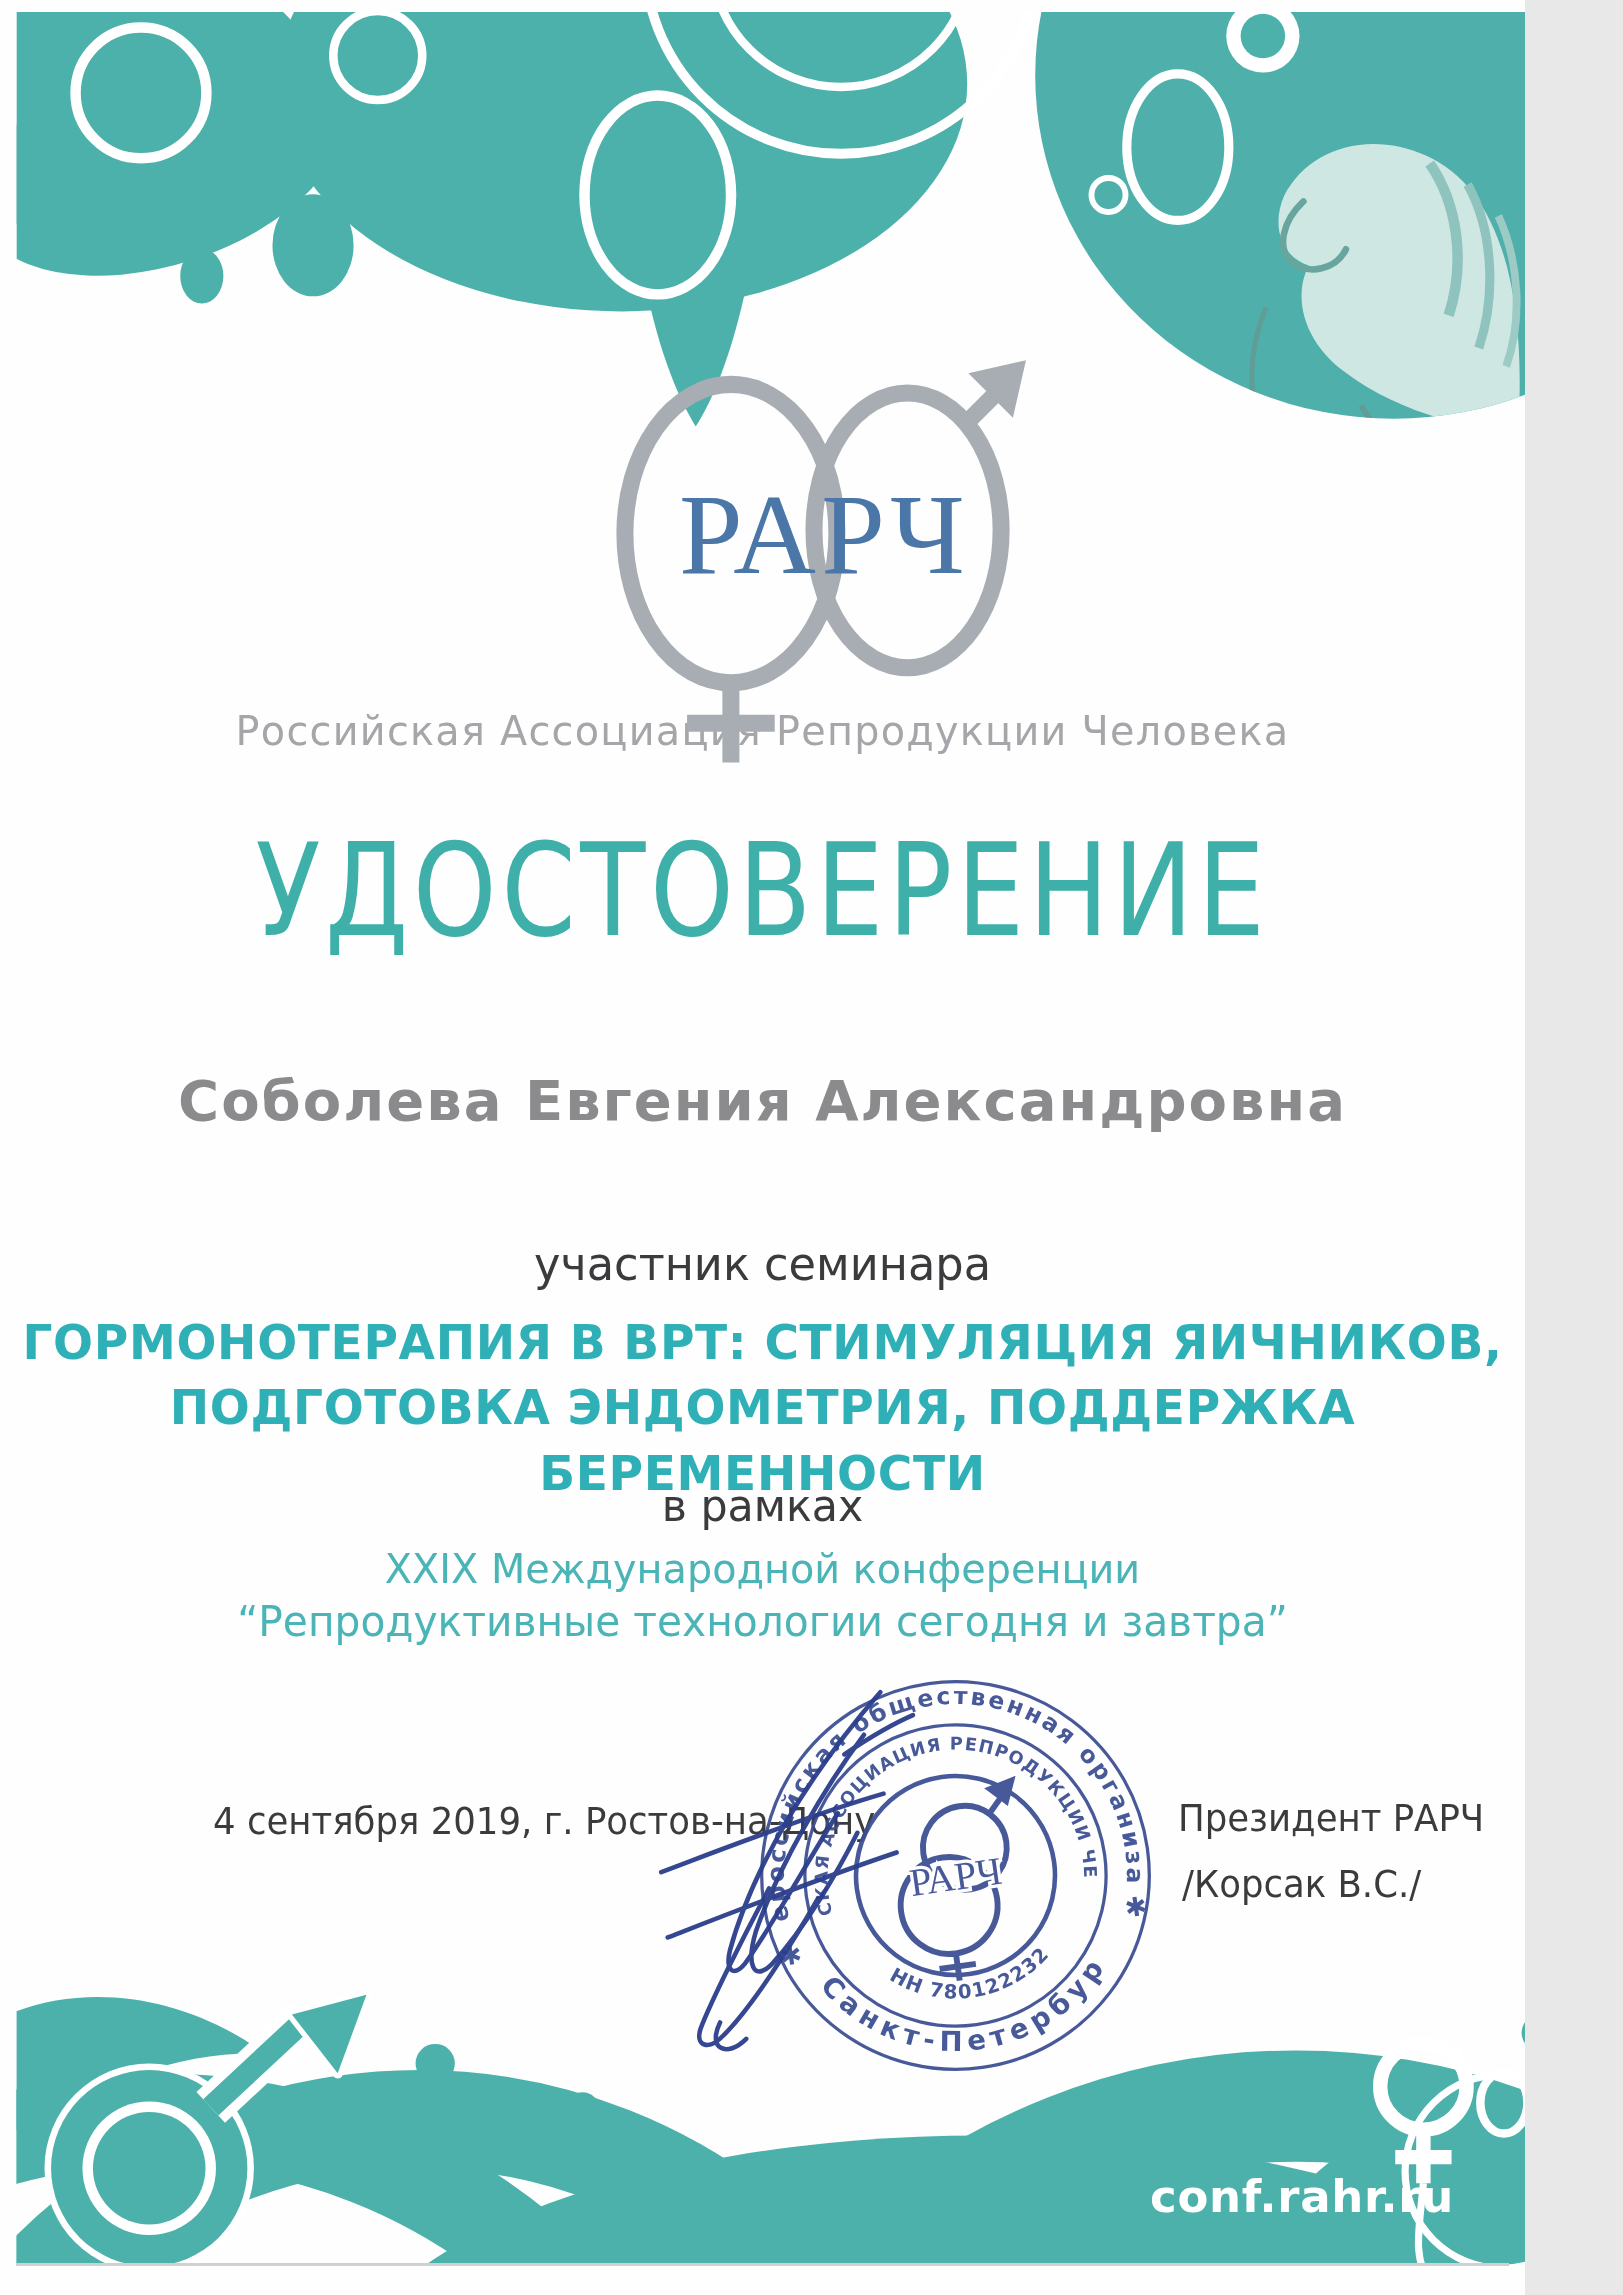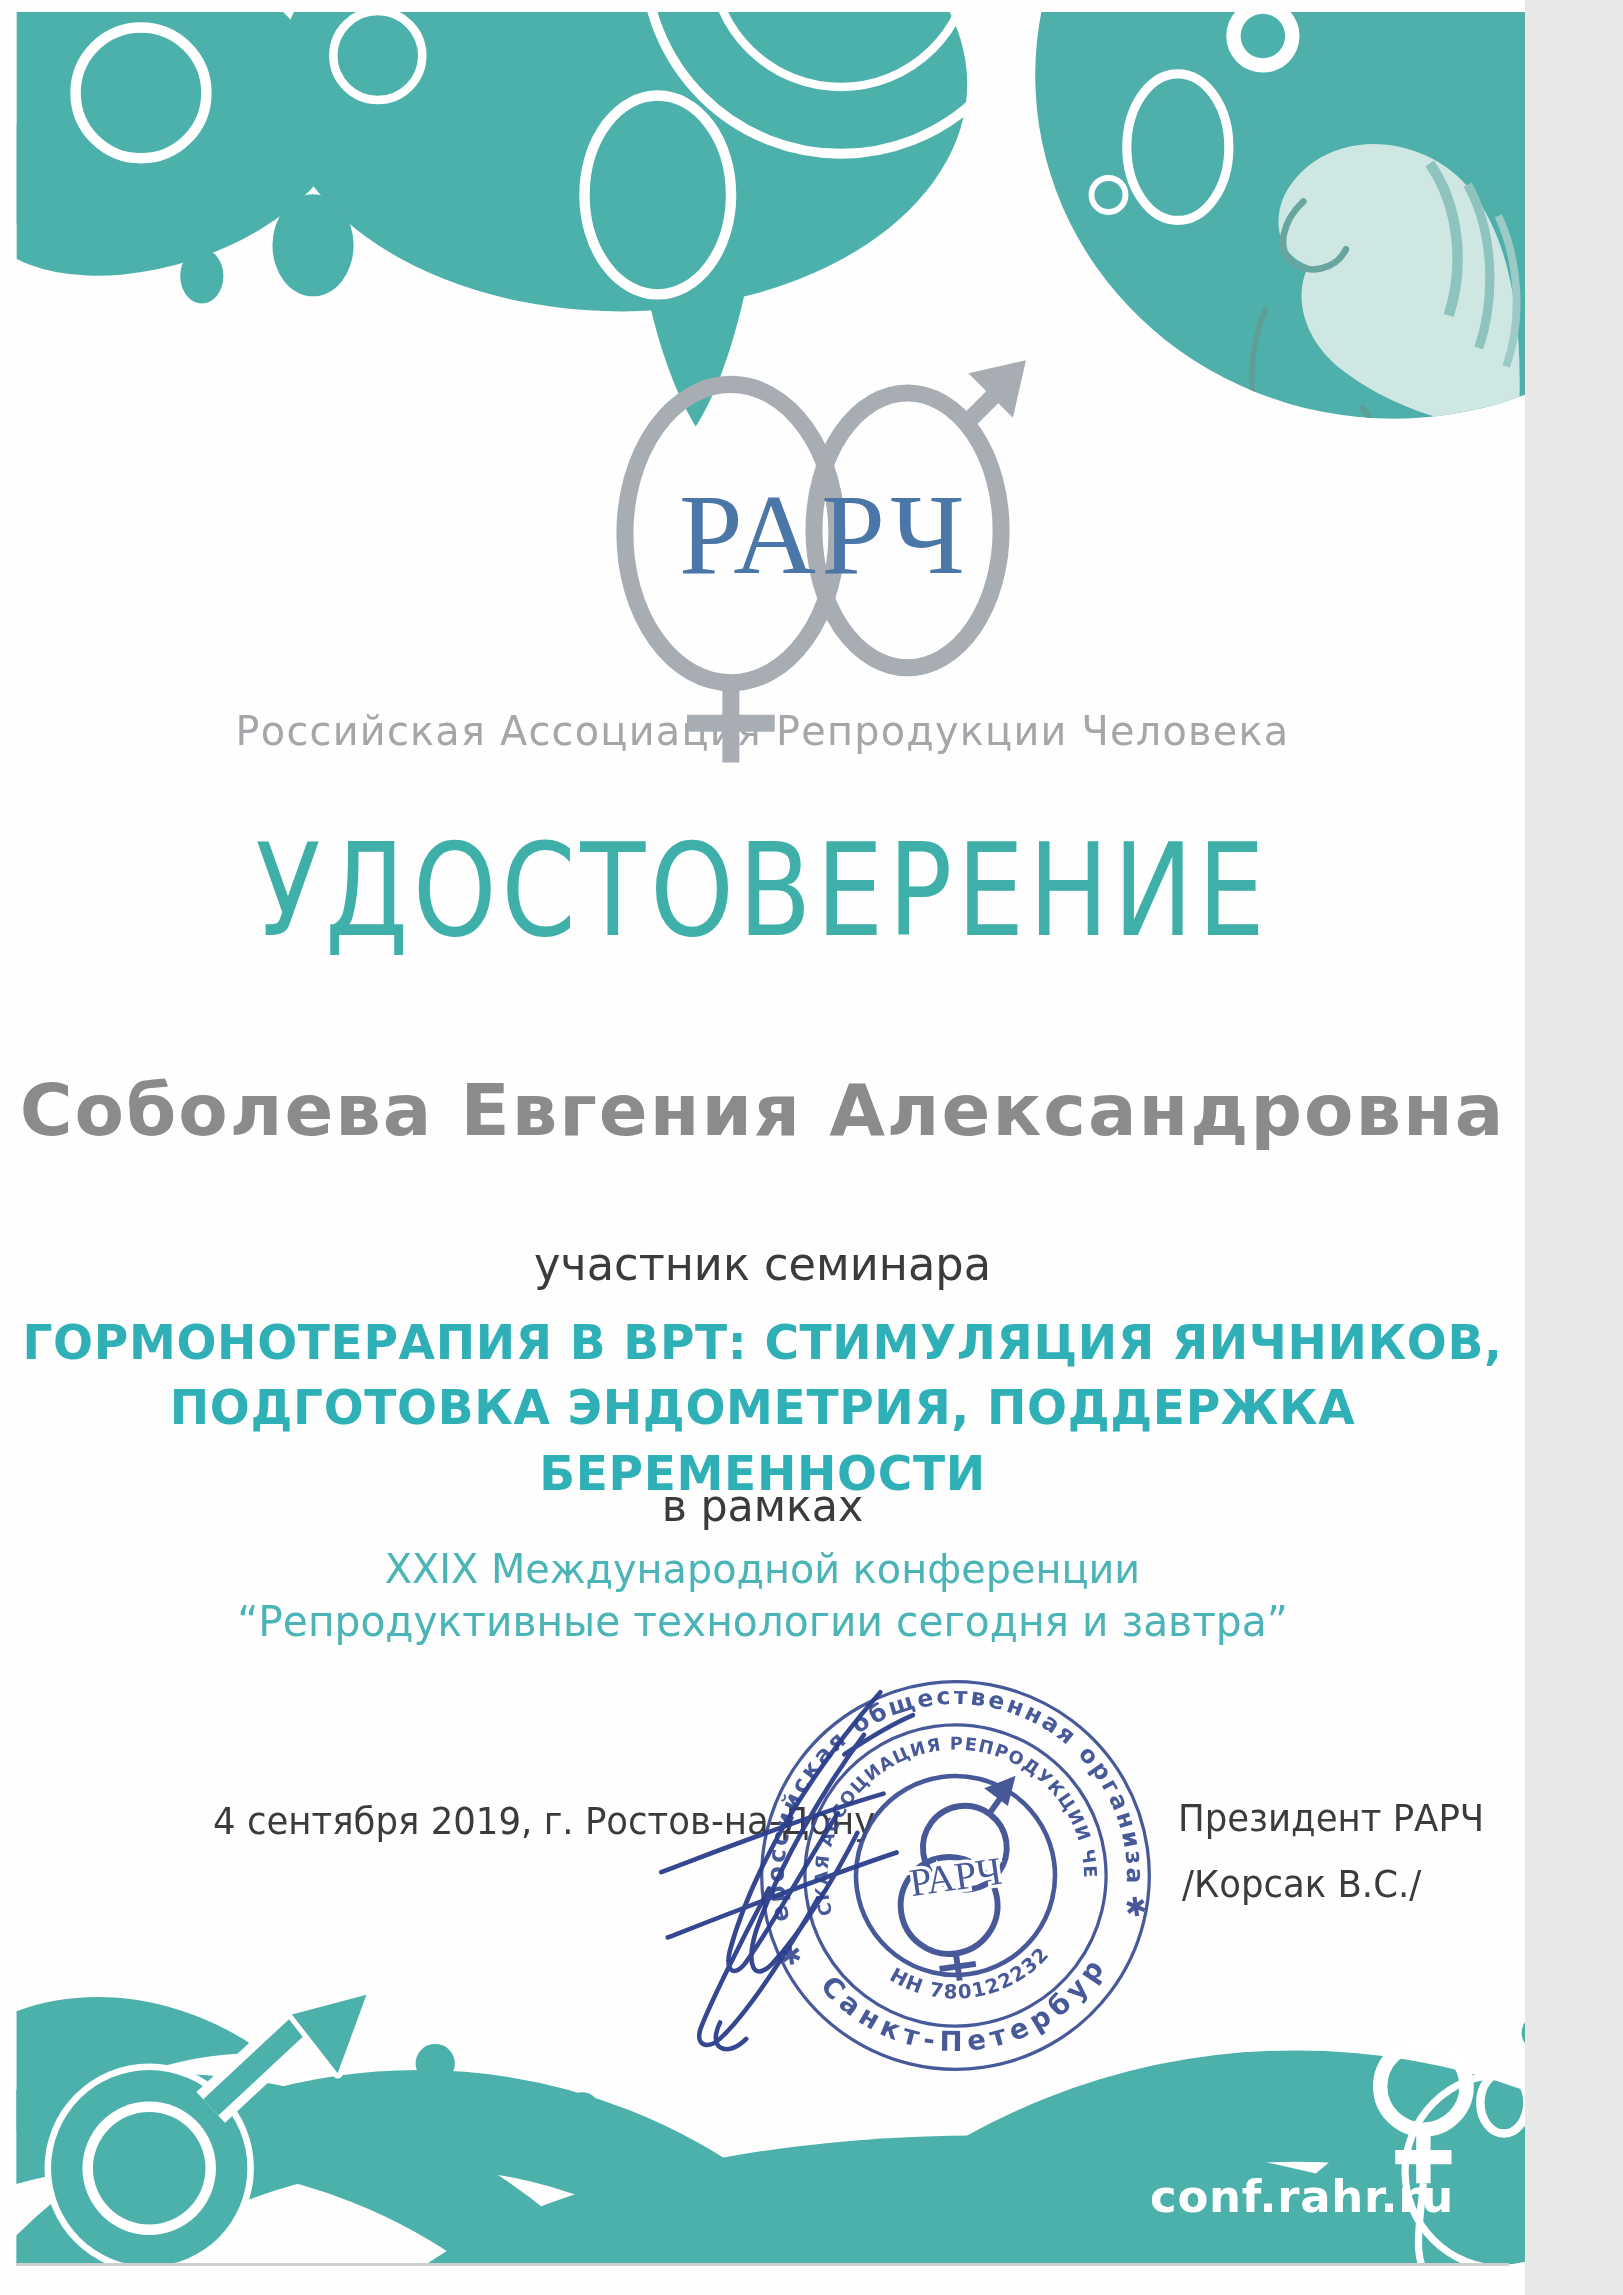--- a/index.html
+++ b/index.html
@@ -15,21 +15,21 @@
   .org-line {
     top:707px; font-size:41px; color:#a6a6aa; letter-spacing:1.3px;
     transform:scaleX(.97); transform-origin:center;
   }
   .big-title {
     top:817px; font-size:110px; color:#3fb0a9; letter-spacing:4.6px;
     font-weight:400; transform:scaleY(1.16) scaleX(.97); transform-origin:center top;
     white-space:nowrap;
   }
   .recipient {
-    top:1068px; font-size:72px; font-weight:700; color:#8b8b8d; letter-spacing:2px;
+    top:1068px; font-size:56px; font-weight:700; color:#8b8b8d; letter-spacing:2px;
   }
   .role { top:1236px; font-size:47px; color:#3b3b3d; transform:scaleX(.95); transform-origin:center; }
   .seminar {
     top:1310px; font-size:48px; font-weight:700; color:#2fb0b6;
     line-height:1.36; letter-spacing:0.7px; transform:scaleX(.98); transform-origin:center;
   }
   .within { top:1479px; font-size:45px; color:#3b3b3d; transform:scaleX(.95); transform-origin:center; }
   .conf   { top:1545px; font-size:41px; color:#4ab4b6; transform:scaleX(.97); transform-origin:center; }
   .confq  { top:1597px; font-size:42px; color:#4ab4b6; transform:scaleX(.97); transform-origin:center; }
   .date-place { left:213px; top:1800px; width:497px; font-size:37px; color:#3b3b3d; text-align:center;

